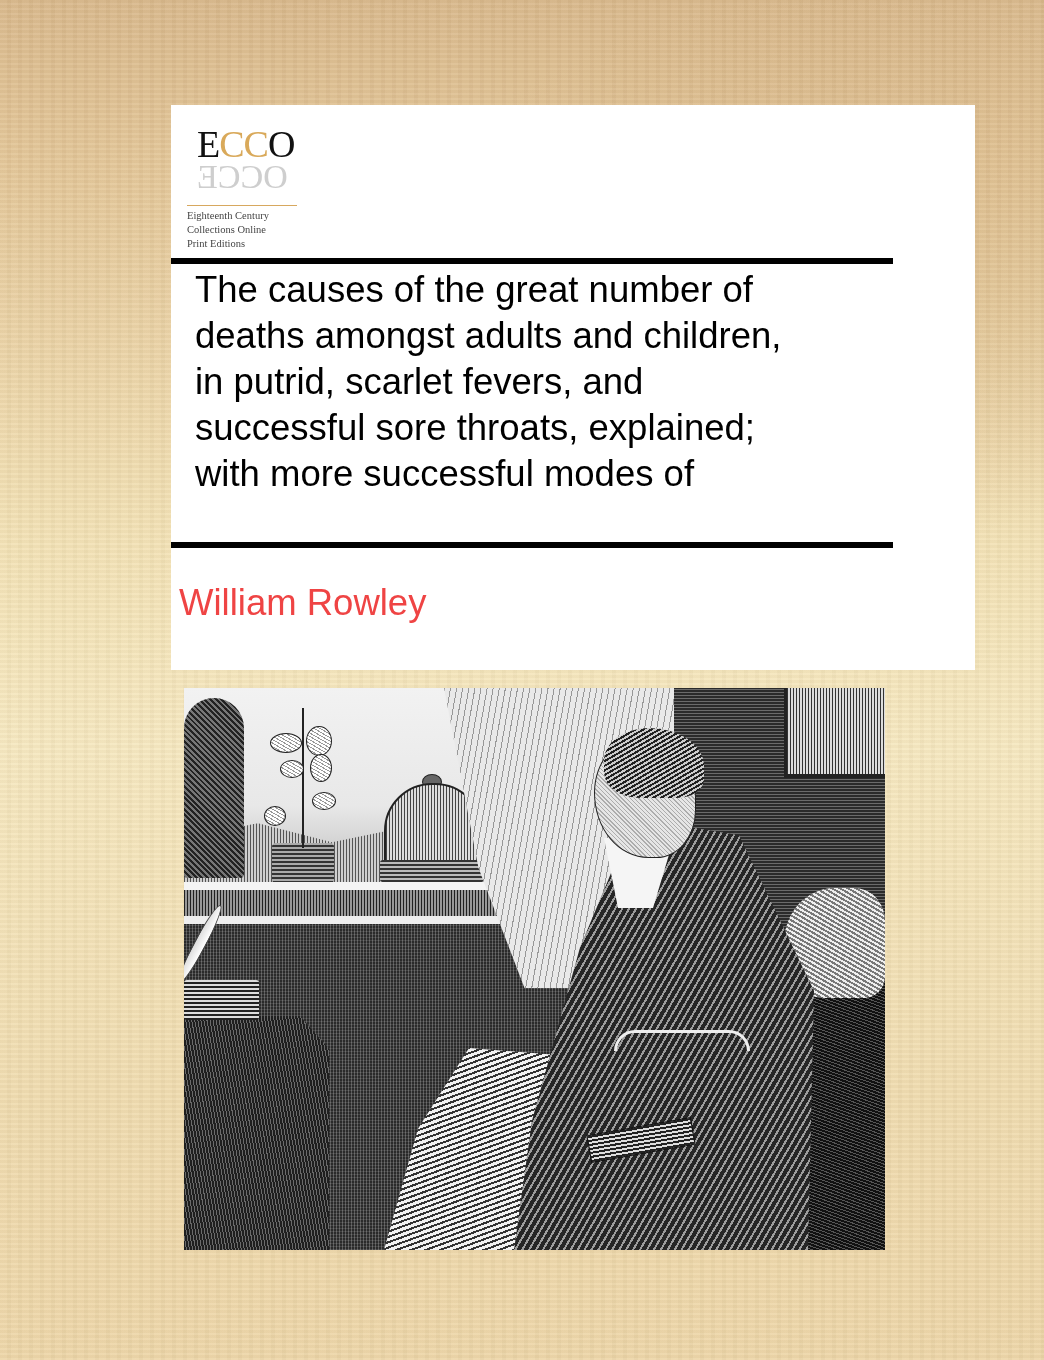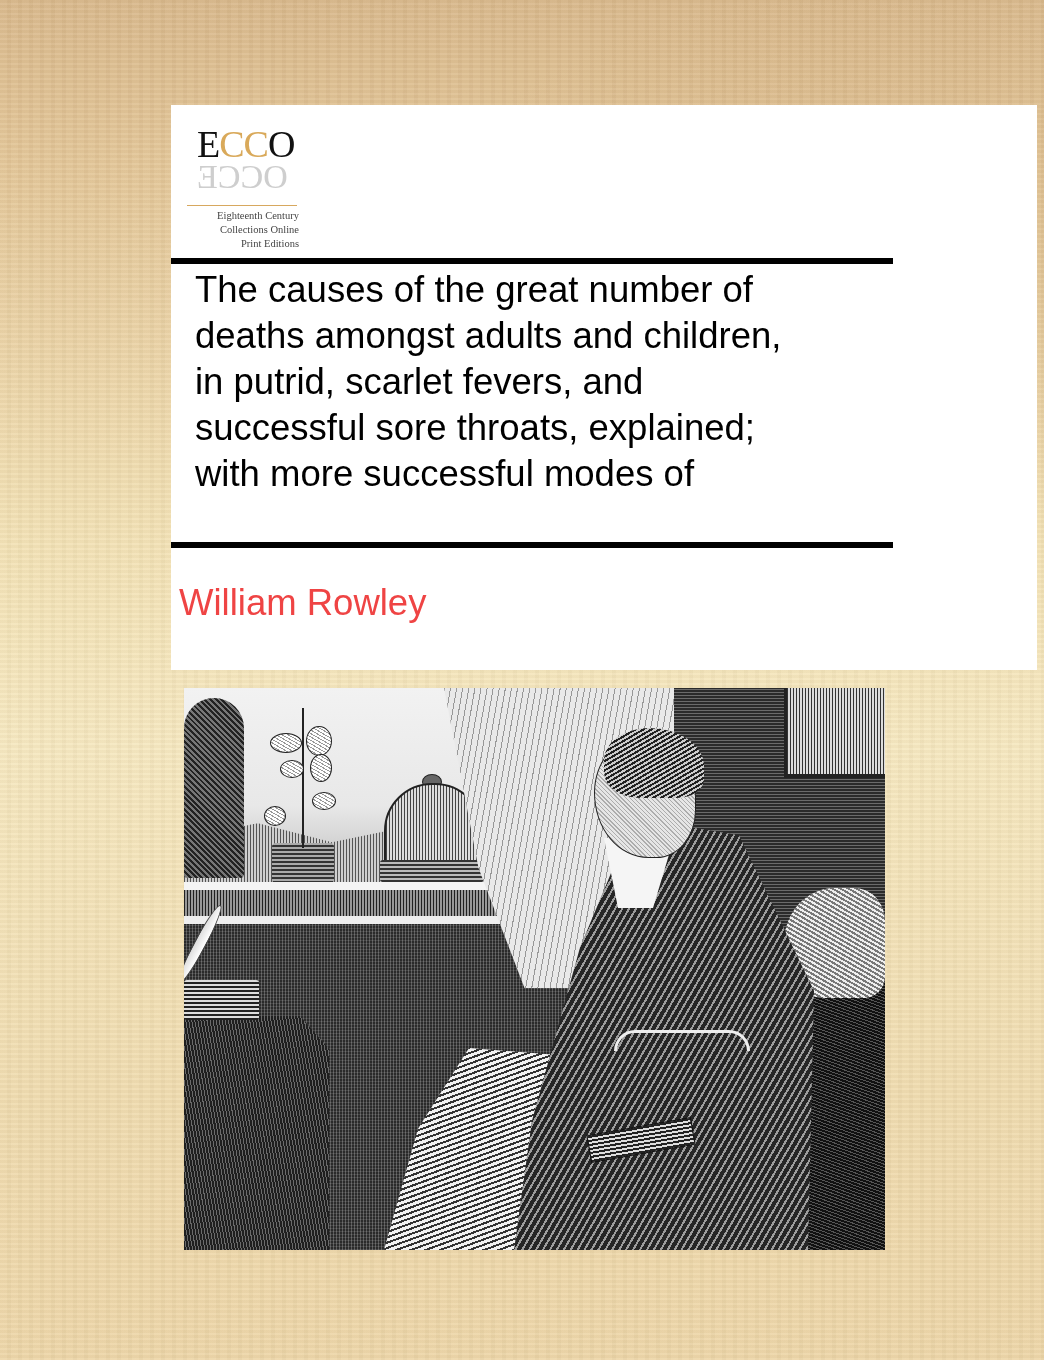--- a/index.html
+++ b/index.html
@@ -10,30 +10,30 @@
       radial-gradient(ellipse 600px 400px at 80% 20%, rgba(200,160,110,0.35), rgba(0,0,0,0) 70%),
       linear-gradient(180deg, #d9b98c 0%, #e3c698 12%, #f3e2b6 40%, #f6e8c0 55%, #f0dcb0 80%, #edd6a8 100%);
   }
   .paper-noise {
     position: absolute; inset: 0; pointer-events: none;
     background:
       repeating-linear-gradient(0deg, rgba(255,255,255,0.05) 0 2px, rgba(120,90,50,0.04) 2px 5px),
       repeating-linear-gradient(90deg, rgba(255,255,255,0.03) 0 7px, rgba(0,0,0,0.02) 7px 11px);
   }
   .panel {
-    position: absolute; left: 171px; top: 105px; width: 866px; height: 565px;
+    position: absolute; left: 171px; top: 105px; width: 804px; height: 565px;
     background: #ffffff;
   }
   .logo { position: absolute; left: 16px; top: 18px; width: 112px; height: 118px; }
   .logo-ecco { position: absolute; left: 10px; top: 2px; font-family: "Liberation Serif", serif; font-size: 38px; letter-spacing: -1px; line-height: 38px; }
   .logo-ecco .e, .logo-ecco .o { color: #111; }
   .logo-ecco .c1, .logo-ecco .c2 { color: #d9a95a; }
   .logo-reflect { position: absolute; left: 10px; top: 38px; font-family: "Liberation Serif", serif; font-size: 34px; line-height: 32px; color: #c9c9c9; transform: scaleX(-1); opacity: 0.9; }
   .logo-rule { position: absolute; left: 0; top: 82px; width: 110px; height: 1px; background: #d7a85f; }
-  .logo-caption { position: absolute; left: 0; top: 86px; width: 112px; text-align: right; font-family: "Liberation Serif", serif; font-size: 10.5px; line-height: 14px; color: #444; }
+  .logo-caption { position: absolute; left: 0; top: 86px; width: 112px; text-align: left; font-family: "Liberation Serif", serif; font-size: 10.5px; line-height: 14px; color: #444; }
   .series {
     position: absolute; left: 140px; top: 48px; font-size: 34px; color: #111; white-space: nowrap;
   }
   .rule { position: absolute; left: 0; width: 722px; height: 6px; background: #000; }
   .rule.r1 { top: 153px; }
   .rule.r2 { top: 437px; }
   .title {
     position: absolute; left: 24px; top: 162px; width: 710px;
     font-size: 36.5px; line-height: 46px; color: #000;
   }

